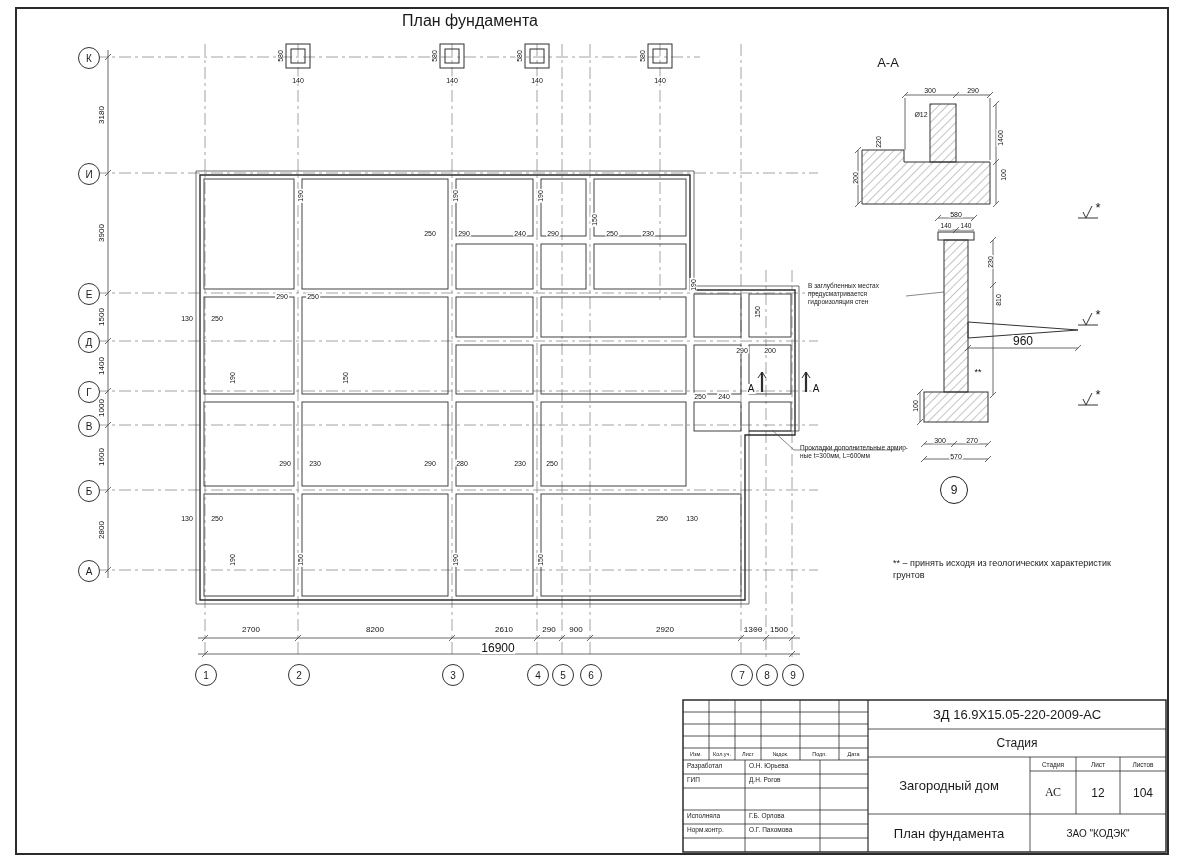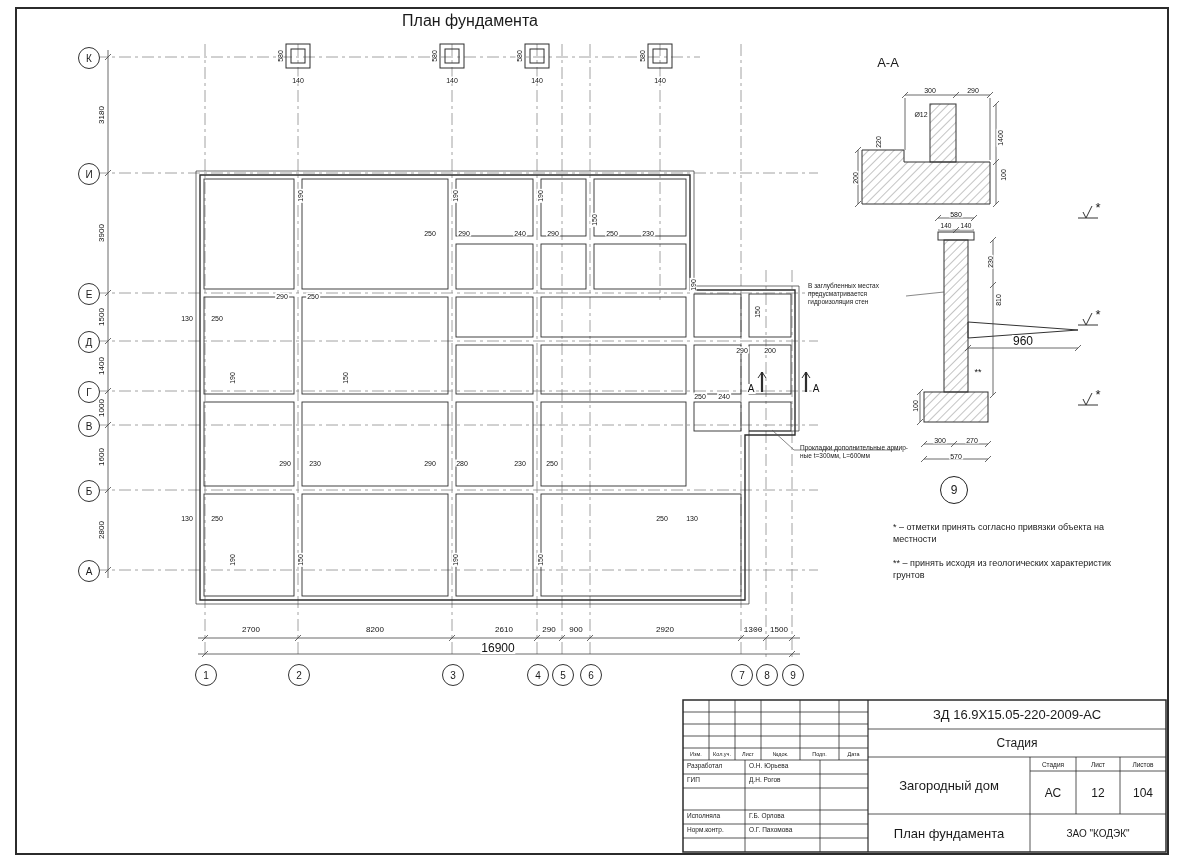--- a/index.html
+++ b/index.html
@@ -340,35 +340,34 @@
       <div class="axis-circle" style="left: 590px; top: 674px;">6</div>
       <div class="axis-circle" style="left: 741px; top: 674px;">7</div>
       <div class="axis-circle" style="left: 766px; top: 674px;">8</div>
       <div class="axis-circle" style="left: 792px; top: 674px;">9</div>
     </div>
 
   <div class="txt" style="left:470px;top:21px;transform:translate(-50%,-50%);font-size:16px;">План фундамента</div>
   <div class="txt" style="left:888px;top:62px;transform:translate(-50%,-50%);font-size:13px;">А-А</div>
   <div class="detail-circle">9</div>
 
-  <div class="note" style="left:893px;top:522px;">* – отметки принять согласно привязки объекта на местности</div>
   <div class="note" style="left:893px;top:558px;">** – принять исходя из геологических характеристик грунтов</div>
 
   <div class="ann" style="left:808px;top:282px;width:100px;">В заглубленных местах предусматривается гидроизоляция стен</div>
   <div class="ann" style="left:800px;top:444px;width:112px;">Прокладки дополнительные армир-ные t=300мм, L=600мм</div>
 
   <div class="stamp-cell ctr" style="left:868px;top:700px;width:298px;height:29px;font-size:13px;">ЗД 16.9Х15.05-220-2009-АС</div>
   <div class="stamp-cell ctr" style="left:868px;top:729px;width:298px;height:28px;font-size:12px;">Стадия</div>
   <div class="stamp-cell ctr" style="left:868px;top:757px;width:162px;height:57px;font-size:13px;">Загородный дом</div>
   <div class="stamp-cell ctr" style="left:868px;top:814px;width:162px;height:38px;font-size:13px;">План фундамента</div>
   <div class="stamp-cell ctr" style="left:1030px;top:814px;width:136px;height:38px;font-size:10px;">ЗАО "КОДЭК"</div>
   <div class="stamp-cell ctr" style="left:1030px;top:757px;width:46px;height:14px;font-size:6.5px;">Стадия</div>
   <div class="stamp-cell ctr" style="left:1076px;top:757px;width:44px;height:14px;font-size:6.5px;">Лист</div>
   <div class="stamp-cell ctr" style="left:1120px;top:757px;width:46px;height:14px;font-size:6.5px;">Листов</div>
-  <div class="stamp-cell ctr" style="left:1030px;top:771px;width:46px;height:43px;font-size:12px;">АС</div>
+  <div class="stamp-cell ctr" style="left:1030px;top:771px;width:46px;height:43px;font-size:12px;font-family:Liberation Serif, serif;">АС</div>
   <div class="stamp-cell ctr" style="left:1076px;top:771px;width:44px;height:43px;font-size:12px;">12</div>
   <div class="stamp-cell ctr" style="left:1120px;top:771px;width:46px;height:43px;font-size:12px;">104</div>
 
   <div class="stamp-cell ctr" style="left:683px;top:748px;width:26px;height:12px;font-size:5.5px;">Изм.</div>
   <div class="stamp-cell ctr" style="left:709px;top:748px;width:26px;height:12px;font-size:5.5px;">Кол.уч.</div>
   <div class="stamp-cell ctr" style="left:735px;top:748px;width:26px;height:12px;font-size:5.5px;">Лист</div>
   <div class="stamp-cell ctr" style="left:761px;top:748px;width:39px;height:12px;font-size:5.5px;">№док.</div>
   <div class="stamp-cell ctr" style="left:800px;top:748px;width:39px;height:12px;font-size:5.5px;">Подп.</div>
   <div class="stamp-cell ctr" style="left:839px;top:748px;width:29px;height:12px;font-size:5.5px;">Дата</div>
 

